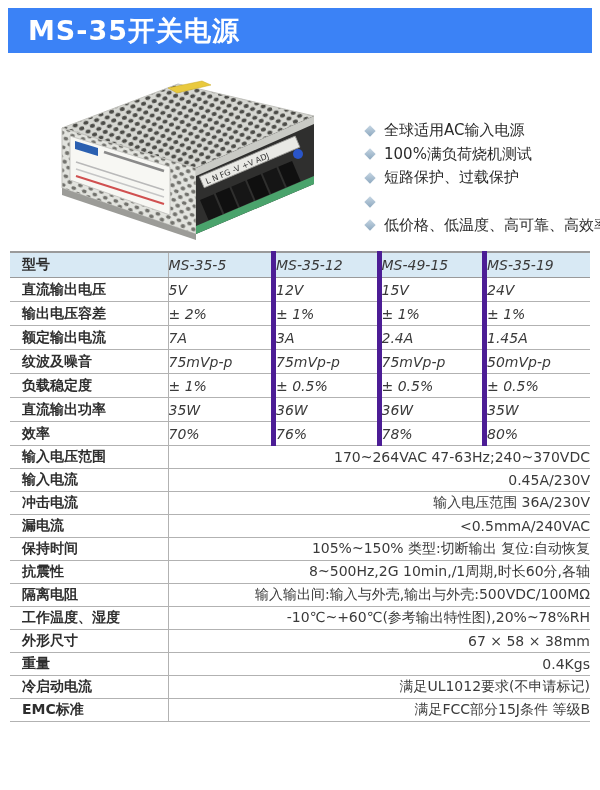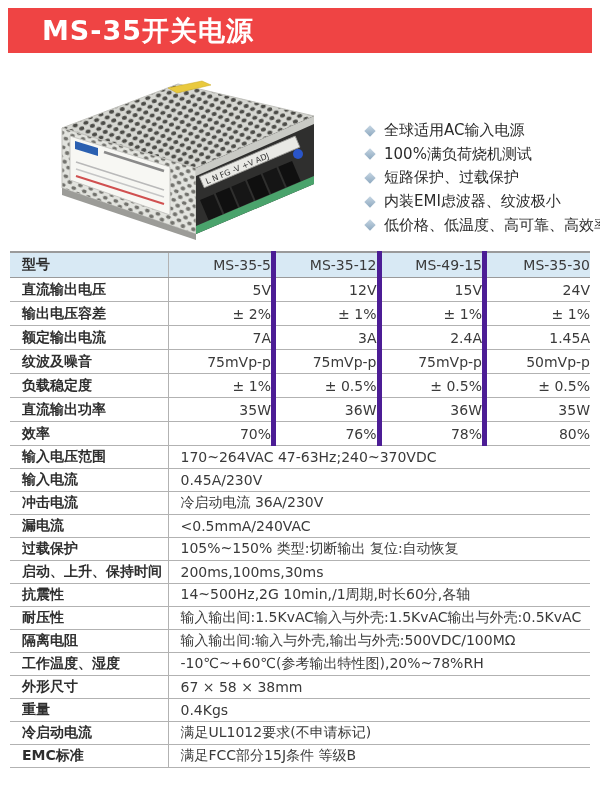--- a/index.html
+++ b/index.html
@@ -3,22 +3,22 @@
 <meta charset="utf-8">
 <style>
   html,body{margin:0;padding:0;}
   body{
     width:600px;height:790px;background:#ffffff;position:relative;overflow:hidden;
     font-family:"DejaVu Sans","Liberation Sans",sans-serif;color:#303030;
   }
   
   .banner{
     position:absolute;left:8px;top:8px;width:584px;height:45px;
-    background:#ef4444;color:#ffffff;font-size:27px;font-weight:bold;
-    line-height:45px;padding-left:34px;box-sizing:border-box;letter-spacing:1px;
+    background:#3b82f6;color:#ffffff;font-size:27px;font-weight:bold;
+    line-height:45px;padding-left:20px;box-sizing:border-box;letter-spacing:1px;
   }
   
   .photo{position:absolute;left:48px;top:74px;}
   
   .features{position:absolute;left:364px;top:119px;}
   .feature{display:flex;align-items:center;height:23.6px;font-size:15px;color:#2b2b2b;white-space:nowrap;}
   .diamond{width:8px;height:8px;flex:none;margin:0 10px 0 2px;
     background:linear-gradient(135deg,#c6d6e3,#8da8bf);transform:rotate(45deg);}
   
   .spec{
@@ -26,23 +26,23 @@
     border-collapse:collapse;table-layout:fixed;font-size:14px;
   }
   .spec td{padding:0;color:#3a3a3a;border-bottom:1px solid #b2b2b2;overflow:hidden;white-space:nowrap;}
   .spec tr.hrow td{
     background:#d8e9f4;height:24px;
     border-top:2px solid #9a9a9a;border-bottom:1px solid #9a9a9a;
   }
   .spec tr.mrow td{height:23px;}
   .spec tr.irow td{height:22px;}
   .spec td.lbl{padding-left:12px;font-weight:bold;color:#2e2e2e;border-right:1px solid #b2b2b2;text-align:left;}
-  .spec td.val{text-align:right;}
+  .spec td.val{text-align:left;font-style:italic;}
   .spec td.val + td.val{border-left:5px solid #4c1d95;}
-  .spec td.wide{padding-left:12px;text-align:left;}
+  .spec td.wide{padding-left:12px;text-align:right;}
 </style>
 </head>
 <body>
 
 <div class="banner">MS-35开关电源</div>
 
 <svg class="photo" width="276" height="166" viewBox="0 0 276 166" aria-hidden="true">
   <defs>
     <pattern id="holesTop" width="11" height="9" patternUnits="userSpaceOnUse" patternTransform="rotate(-14)">
       <rect width="11" height="9" fill="#d6d7d2"></rect>
@@ -102,21 +102,20 @@
     <div class="feature">
       <span class="diamond"></span>
       <span>100%满负荷烧机测试</span>
     </div>
     <div class="feature">
       <span class="diamond"></span>
       <span>短路保护、过载保护</span>
     </div>
     <div class="feature">
       <span class="diamond"></span>
-      <span>内装EMI虑波器、纹波极小</span>
     </div>
     <div class="feature">
       <span class="diamond"></span>
       <span>低价格、低温度、高可靠、高效率</span>
     </div>
   </div>
 
 <table class="spec">
   <colgroup>
     <col style="width:158px">
@@ -124,21 +123,21 @@
       <col style="width:105.5px">
     <col style="width:105.5px">
       <col style="width:105.5px">
   </colgroup>
   <tbody>
       <tr class="hrow">
         <td class="lbl">型号</td>
         <td class="val">MS-35-5</td>
         <td class="val">MS-35-12</td>
         <td class="val">MS-49-15</td>
-        <td class="val">MS-35-30</td>
+        <td class="val">MS-35-19</td>
       </tr>
       <tr class="mrow">
         <td class="lbl">直流输出电压</td>
         <td class="val">5V</td>
         <td class="val">12V</td>
         <td class="val">15V</td>
         <td class="val">24V</td>
       </tr>
       <tr class="mrow">
         <td class="lbl">输出电压容差</td>
@@ -185,41 +184,33 @@
       <tr class="irow">
         <td class="lbl">输入电压范围</td>
         <td class="wide" colspan="4">170~264VAC 47-63Hz;240~370VDC</td>
       </tr>
       <tr class="irow">
         <td class="lbl">输入电流</td>
         <td class="wide" colspan="4">0.45A/230V</td>
       </tr>
       <tr class="irow">
         <td class="lbl">冲击电流</td>
-        <td class="wide" colspan="4">冷启动电流 36A/230V</td>
+        <td class="wide" colspan="4">输入电压范围 36A/230V</td>
       </tr>
       <tr class="irow">
         <td class="lbl">漏电流</td>
         <td class="wide" colspan="4">&lt;0.5mmA/240VAC</td>
       </tr>
       <tr class="irow">
-        <td class="lbl">过载保护</td>
+        <td class="lbl">保持时间</td>
         <td class="wide" colspan="4">105%~150% 类型:切断输出  复位:自动恢复</td>
       </tr>
       <tr class="irow">
-        <td class="lbl">启动、上升、保持时间</td>
-        <td class="wide" colspan="4">200ms,100ms,30ms</td>
-      </tr>
-      <tr class="irow">
         <td class="lbl">抗震性</td>
-        <td class="wide" colspan="4">14~500Hz,2G 10min,/1周期,时长60分,各轴</td>
-      </tr>
-      <tr class="irow">
-        <td class="lbl">耐压性</td>
-        <td class="wide" colspan="4">输入输出间:1.5KvAC输入与外壳:1.5KvAC输出与外壳:0.5KvAC</td>
+        <td class="wide" colspan="4">8~500Hz,2G 10min,/1周期,时长60分,各轴</td>
       </tr>
       <tr class="irow">
         <td class="lbl">隔离电阻</td>
         <td class="wide" colspan="4">输入输出间:输入与外壳,输出与外壳:500VDC/100MΩ</td>
       </tr>
       <tr class="irow">
         <td class="lbl">工作温度、湿度</td>
         <td class="wide" colspan="4">-10℃~+60℃(参考输出特性图),20%~78%RH</td>
       </tr>
       <tr class="irow">

